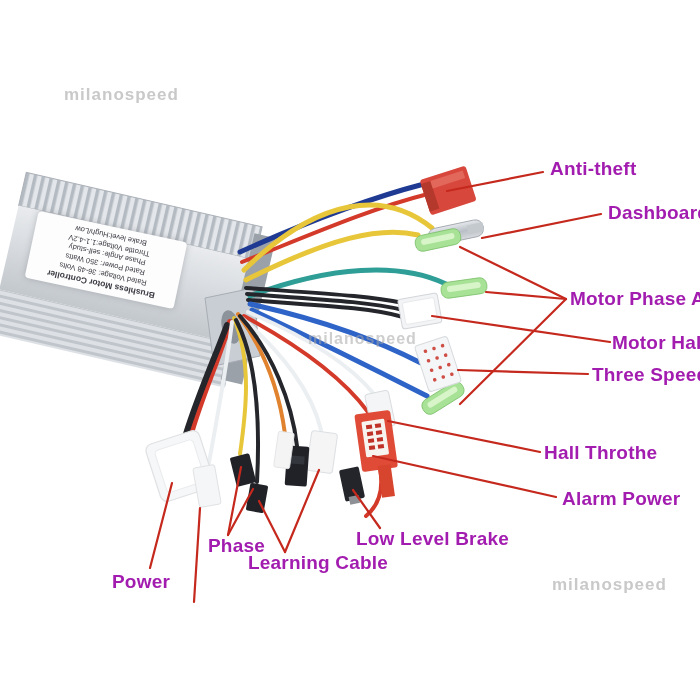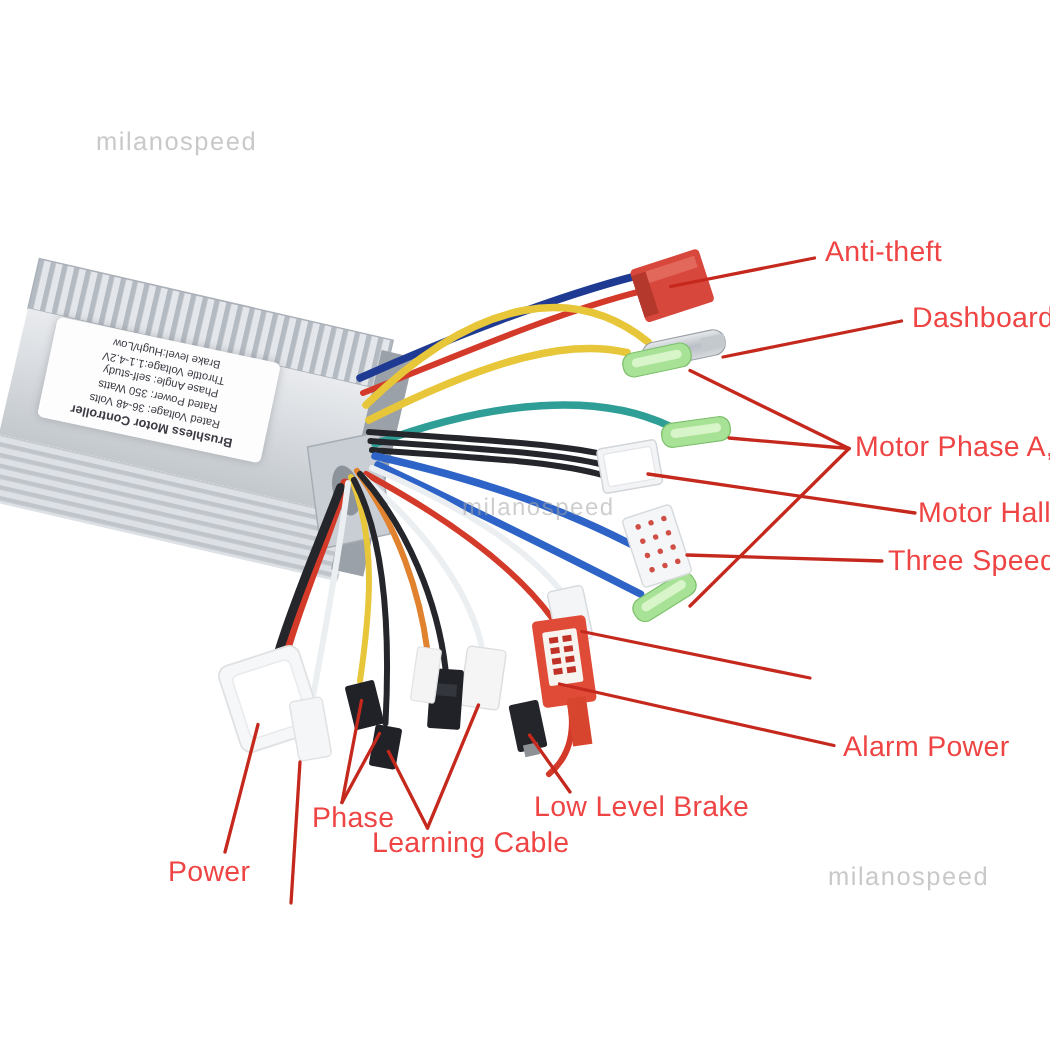--- a/index.html
+++ b/index.html
@@ -1,22 +1,22 @@
 <!DOCTYPE html>
 <html><head>
 <meta charset="utf-8">
 <style>
   html,body{margin:0;padding:0;width:700px;height:700px;overflow:hidden;
     background:#ffffff;font-family:"Liberation Sans",sans-serif;}
   .stage{position:relative;width:700px;height:700px;background:#ffffff;}
   .stage svg{position:absolute;left:0;top:0;}
   .watermark{position:absolute;color:#c9c9c9;font-size:17px;letter-spacing:1px;
-    font-weight:400;user-select:none;}
+    font-weight:700;user-select:none;}
   .watermark.center{color:rgba(165,165,165,.55);font-size:16px;}
-  .callout{position:absolute;color:#ef4444;font-size:19px;font-weight:400;
+  .callout{position:absolute;color:#a21caf;font-size:19px;font-weight:700;
     white-space:nowrap;letter-spacing:.2px;}
   .ctrl-label{position:absolute;left:30px;top:226px;width:152px;height:68px;
     background:#fdfdfd;border-radius:4px;transform:rotate(12deg);
     box-shadow:0 0 6px rgba(120,125,130,.45);display:flex;align-items:center;justify-content:center;}
   .ctrl-label-inner{transform:rotate(180deg);text-align:center;color:#3b3b44;
     font-size:7.5px;line-height:1.3;width:100%;}
   .ctrl-label-inner .l0{font-weight:bold;font-size:8.5px;}
 </style>
 </head>
 <body>
@@ -202,19 +202,20 @@
 
 <div class="watermark" style="left:64px;top:85px;">milanospeed</div>
 <div class="watermark center" style="left:308px;top:330px;">milanospeed</div>
 <div class="watermark" style="left:552px;top:575px;">milanospeed</div>
 
 <div class="callout" style="left:550px;top:158px;">Anti-theft</div>
 <div class="callout" style="left:608px;top:202px;">Dashboard</div>
 <div class="callout" style="left:570px;top:288px;">Motor Phase A,B,C</div>
 <div class="callout" style="left:612px;top:332px;">Motor Hall</div>
 <div class="callout" style="left:592px;top:364px;">Three Speed</div>
+<div class="callout" style="left:544px;top:442px;">Hall Throthe</div>
 <div class="callout" style="left:562px;top:488px;">Alarm Power</div>
 <div class="callout" style="left:248px;top:552px;">Learning Cable</div>
 <div class="callout" style="left:356px;top:528px;">Low Level Brake</div>
 <div class="callout" style="left:208px;top:535px;">Phase</div>
 <div class="callout" style="left:112px;top:571px;">Power</div>
 
 </div>
 
 </body></html>

